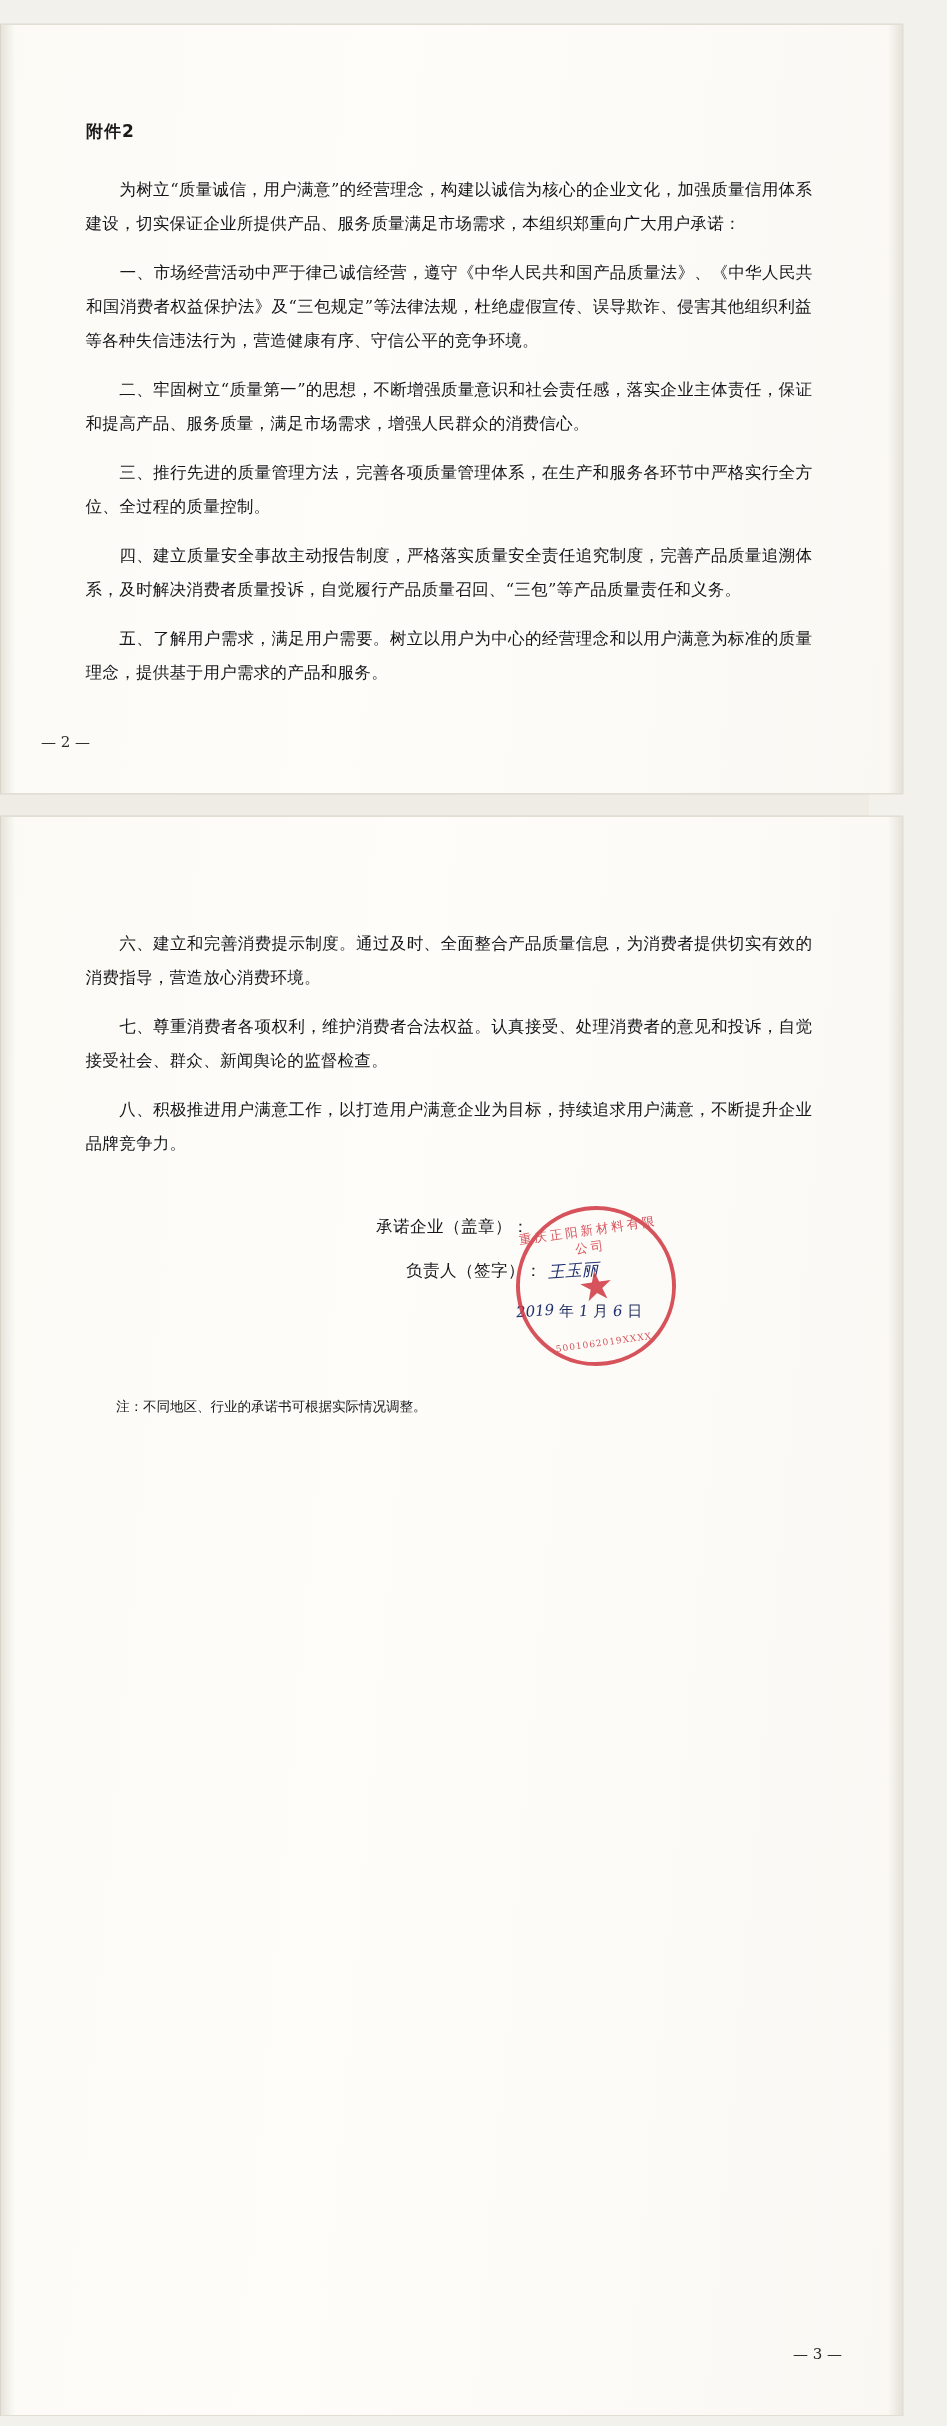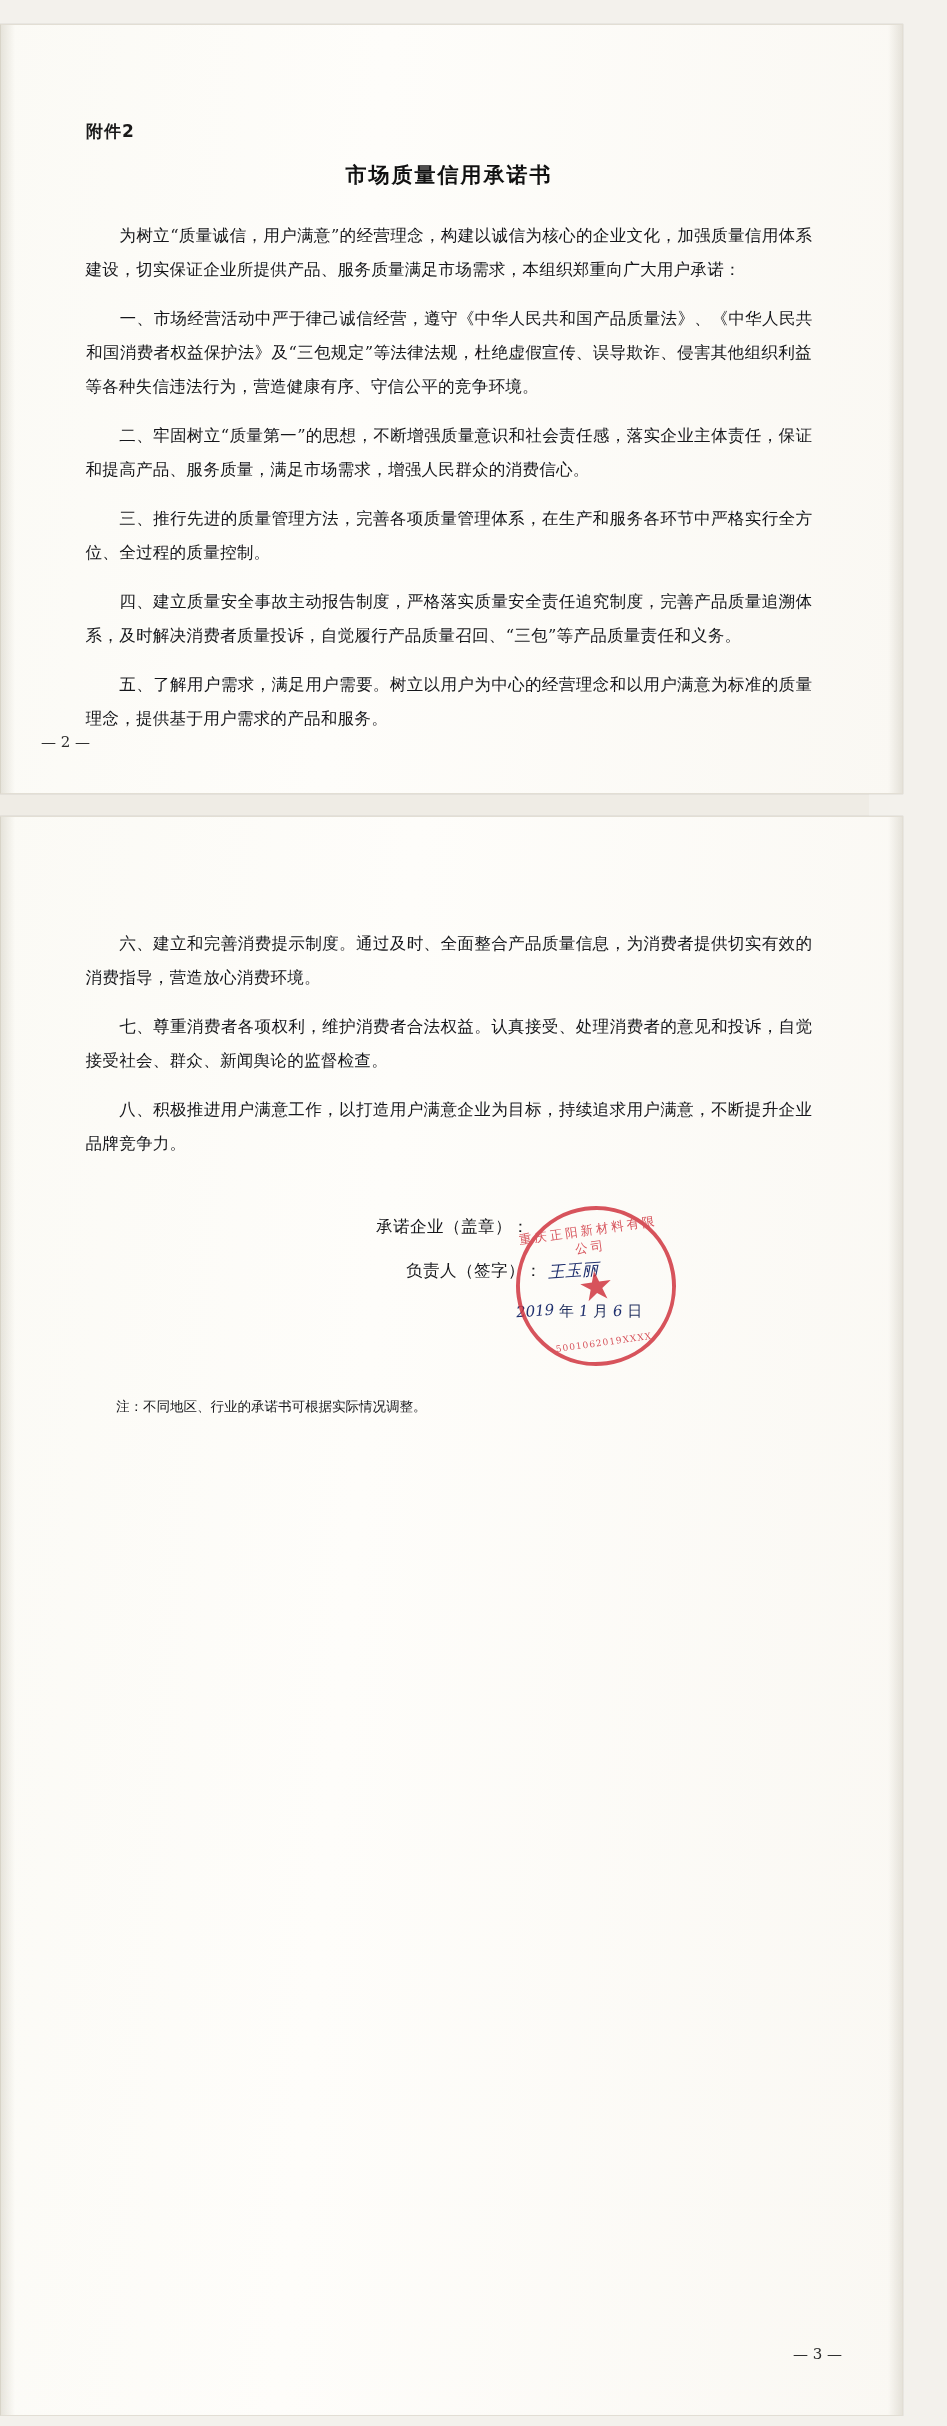--- a/index.html
+++ b/index.html
@@ -167,21 +167,20 @@
 </head>
 <body>
 
 <div class="doc">
 
   <div class="page page-1">
     <div class="scan-edge left"></div>
     <div class="scan-edge right"></div>
     <div class="content">
       <div class="attach-label">附件2</div>
-      <div class="doc-title">市场质量信用承诺书</div>
 
       <p class="para first">为树立“质量诚信，用户满意”的经营理念，构建以诚信为核心的企业文化，加强质量信用体系建设，切实保证企业所提供产品、服务质量满足市场需求，本组织郑重向广大用户承诺：</p>
       <p class="para">一、市场经营活动中严于律己诚信经营，遵守《中华人民共和国产品质量法》、《中华人民共和国消费者权益保护法》及“三包规定”等法律法规，杜绝虚假宣传、误导欺诈、侵害其他组织利益等各种失信违法行为，营造健康有序、守信公平的竞争环境。</p>
       <p class="para">二、牢固树立“质量第一”的思想，不断增强质量意识和社会责任感，落实企业主体责任，保证和提高产品、服务质量，满足市场需求，增强人民群众的消费信心。</p>
       <p class="para">三、推行先进的质量管理方法，完善各项质量管理体系，在生产和服务各环节中严格实行全方位、全过程的质量控制。</p>
       <p class="para">四、建立质量安全事故主动报告制度，严格落实质量安全责任追究制度，完善产品质量追溯体系，及时解决消费者质量投诉，自觉履行产品质量召回、“三包”等产品质量责任和义务。</p>
       <p class="para">五、了解用户需求，满足用户需要。树立以用户为中心的经营理念和以用户满意为标准的质量理念，提供基于用户需求的产品和服务。</p>
     </div>
     <div class="page-num page-num-1">— 2 —</div>
   </div>

